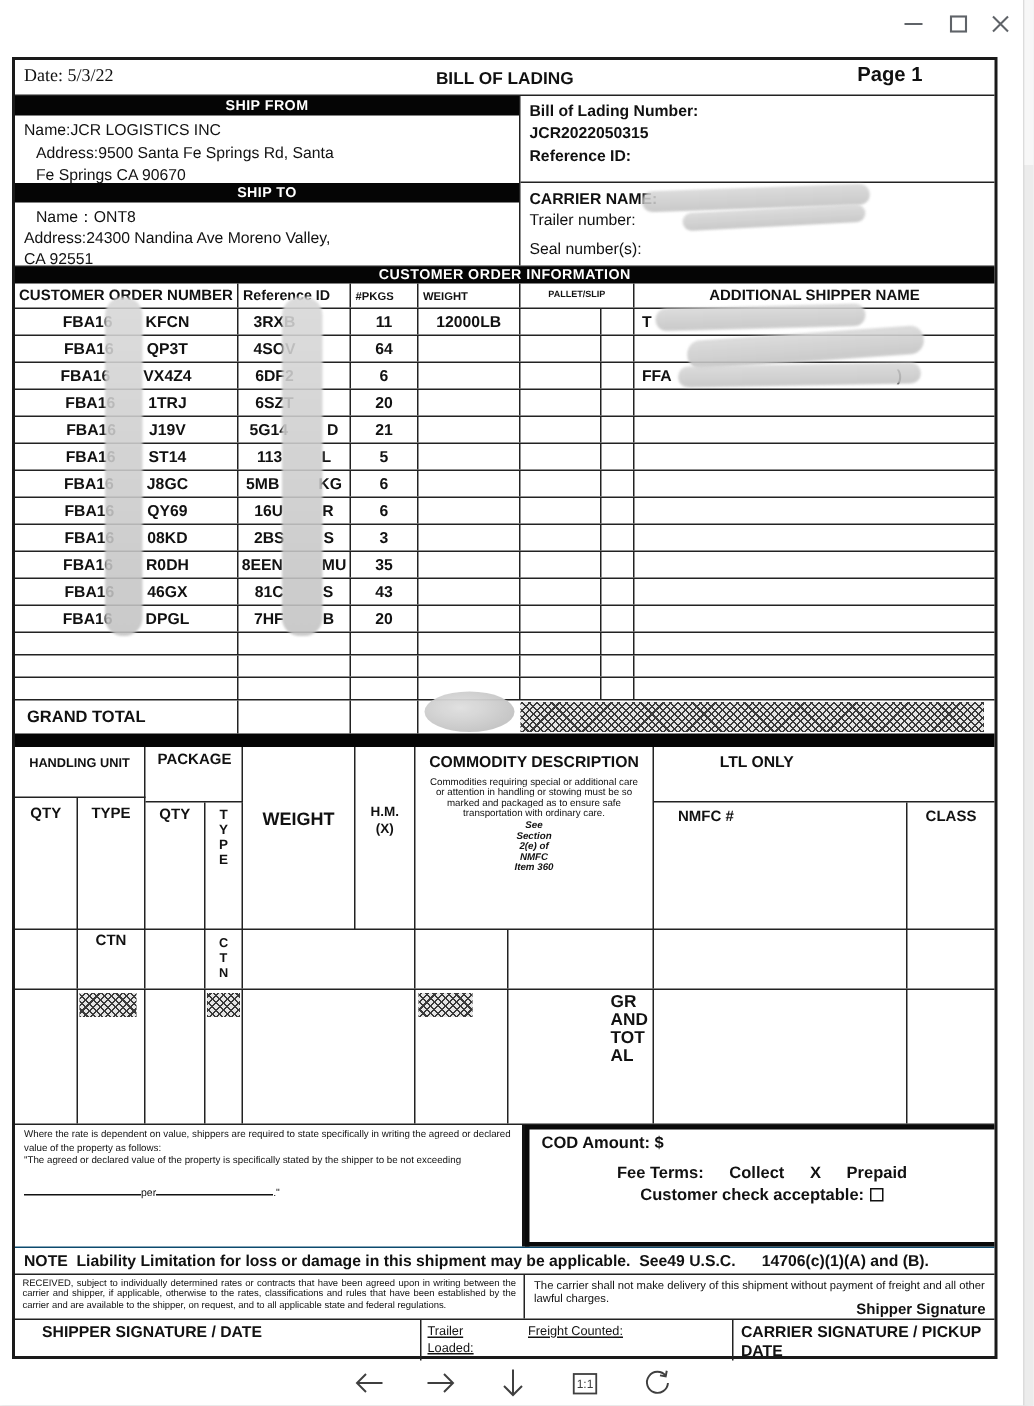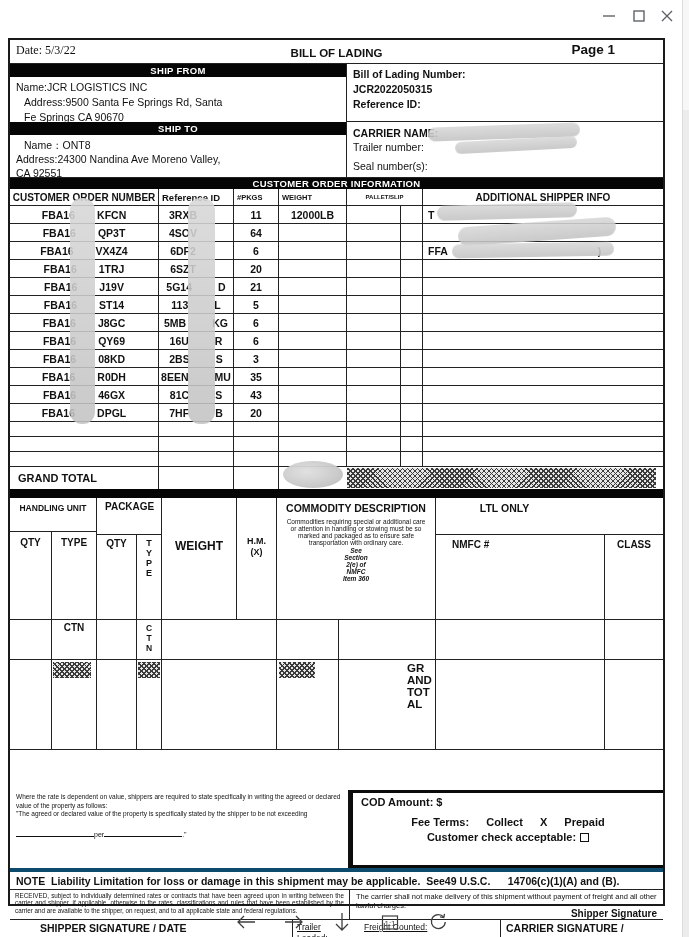--- a/index.html
+++ b/index.html
@@ -84,39 +84,39 @@
   .t2row { display:flex; }
   .t2row > div { border-right:1px solid #222; position:relative; }
   .t2row > div:last-child { border-right:none; }
   .w42{width:42px;} .w45{width:45px;} .w40{width:40px;} .w25{width:25px;} .w115{width:115px;} .w62{width:62px;} .w97{width:97px;} .w169{width:169px;} .wlast{flex:1;}
   .ctn-row { height:40px; border-bottom:1px solid #222; }
   .ctn-row .ctn-t { text-align:center; font-weight:bold; font-size:10px; padding-top:2px; }
   .gt2-row { height:90px; border-bottom:1px solid #222; }
   .hpatch { height:16px; margin-top:2px; }
   .gt2-vert { width:25px; margin:2px 3px 0 auto; font-weight:bold; font-size:11.5px; line-height:12px; word-break:break-all; text-align:left; }
 
-  .rate-row { display:flex; height:82px; border-bottom:4px solid #0c4a6e;margin-top:40px; }
+  .rate-row { display:flex; height:82px; border-bottom:1px solid #0c4a6e; }
   .rate-box { width:340px; border-right:2px solid #111; font-size:6.5px; line-height:8.5px; padding:3px 6px 0; }
   .blank-line { margin-top:10px; font-size:7px; }
   .uline { display:inline-block; width:78px; border-bottom:1px solid #111; height:8px; }
   .cod-box { flex:1; border:3px solid #0a0a0a; border-right:none; font-weight:bold; font-size:11px; padding:3px 8px; }
   .fee-line { text-align:center; margin-top:8px; }
   .fee-line span { margin:0 7px; }
   .check-line { text-align:center; margin-top:3px; }
   .checkbox { display:inline-block; width:9px; height:9px; border:1.5px solid #111; margin-left:4px; vertical-align:-1px; }
 
   .note-row { height:18px; border-bottom:1px solid #222; font-weight:bold; font-size:10.5px; padding:3px 0 0 6px; white-space:pre; overflow:hidden; }
   .recv-row { display:flex; height:30px; border-bottom:1px solid #222; }
   .recv-l { width:340px; border-right:1px solid #222; font-size:6.3px; line-height:7.3px; padding:2px 5px 0; text-align:justify; }
   .recv-r { flex:1; position:relative; font-size:7.5px; line-height:9px; padding:2px 6px 0; }
   .ship-sig { position:absolute; right:6px; bottom:1px; font-weight:bold; font-size:10px; }
   .sig-row { display:flex; height:27px; }
   .sig-row > div { border-right:1px solid #222; }
   .sig-row > div:last-child { border-right:none; }
-  .sig1 { width:271px; font-weight:bold; font-size:10.5px; padding:2px 0 0 18px;margin-left:12px; }
+  .sig1 { width:271px; font-weight:bold; font-size:10.5px; padding:2px 0 0 18px; }
   .sig2 { width:208px; position:relative; font-size:8.5px; }
   .trailer { position:absolute; left:4px; top:2px; width:42px; text-decoration:underline; line-height:11px; }
   .freight { position:absolute; left:71px; top:2px; text-decoration:underline; }
   .sig3 { flex:1; font-weight:bold; font-size:10.5px; padding:2px 0 0 5px; line-height:13px; }
 
   
   .redact { position:absolute; background:linear-gradient(180deg,#d8d8d8,#c3c3c3); opacity:.88; border-radius:9px; filter:blur(.6px); }
   .blob { position:absolute; background:radial-gradient(ellipse at 40% 40%, #e0e0e0, #b9b9b9); opacity:.95; border-radius:50%; filter:blur(.5px); }
 
   
@@ -184,21 +184,21 @@
     </div>
 
     <div class="bar coi-bar">CUSTOMER ORDER INFORMATION</div>
 
     <div class="trow t1-head">
       <div class="c1">CUSTOMER ORDER NUMBER</div>
       <div class="c2">Reference ID</div>
       <div class="c3">#PKGS</div>
       <div class="c4">WEIGHT</div>
       <div class="c56">PALLET/SLIP</div>
-      <div class="c7">ADDITIONAL SHIPPER INFO</div>
+      <div class="c7">ADDITIONAL SHIPPER NAME</div>
     </div>
 
     <div class="trow drow">
       <div class="c1">
           <span>FBA16</span>
           <span class="gap22"></span>
           <span>KFCN</span>
         </div>
       <div class="c2">
           <span>3RXB</span>

